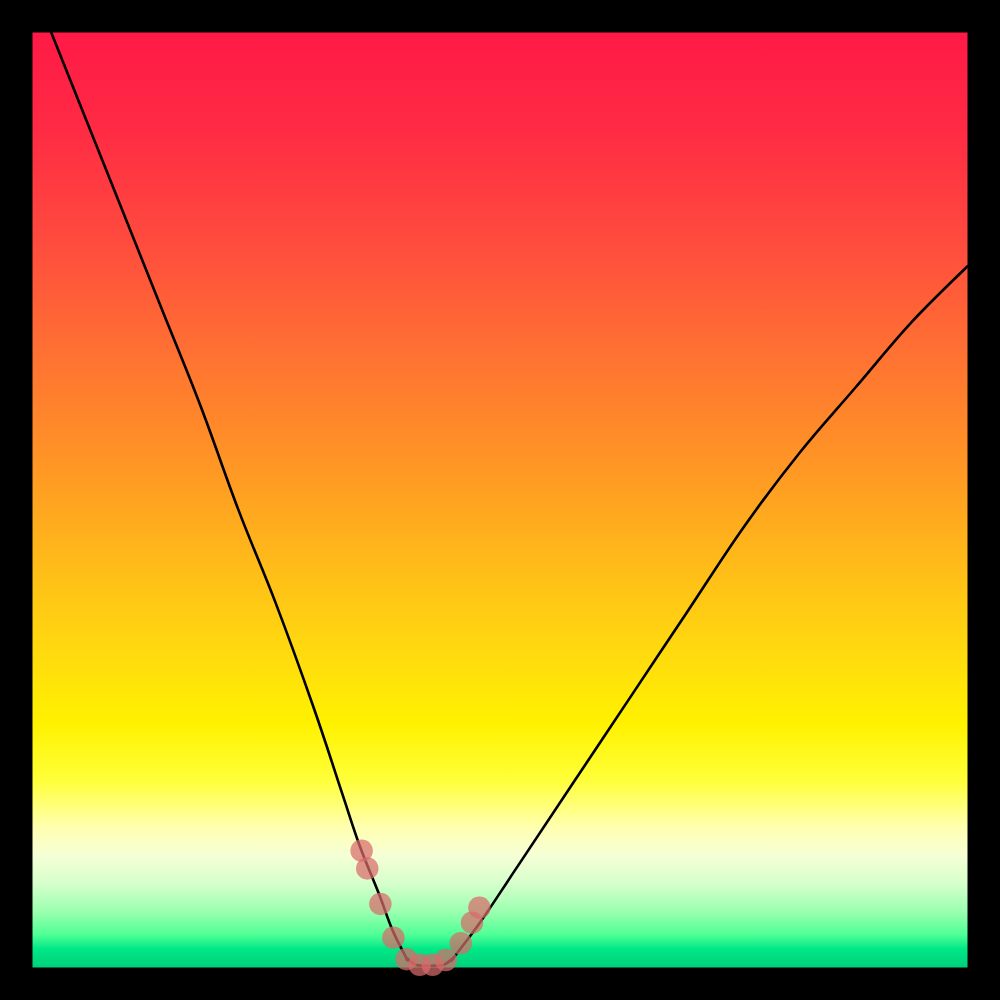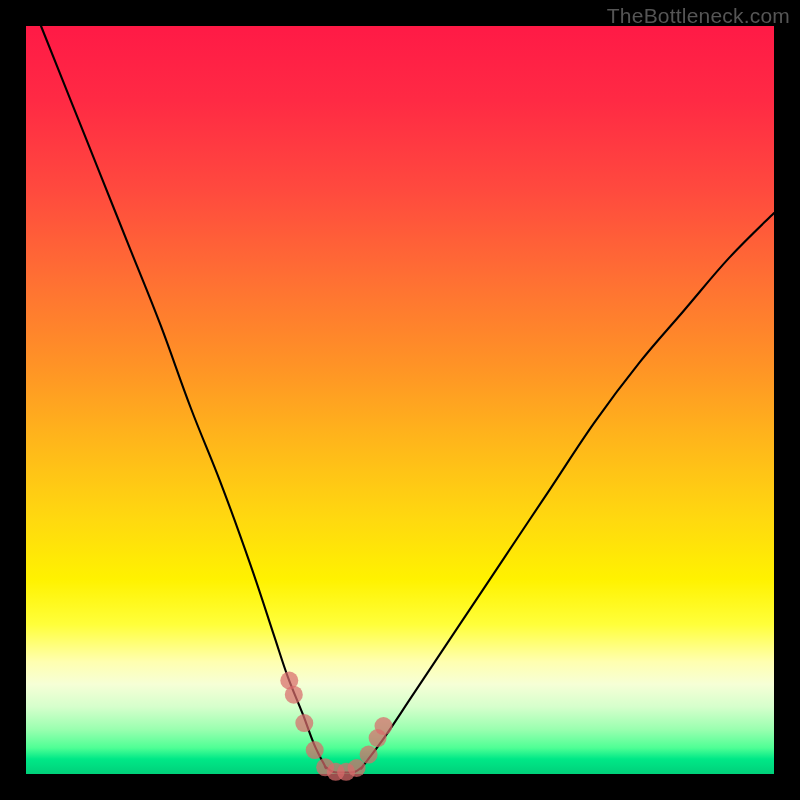--- a/index.html
+++ b/index.html
@@ -81,14 +81,13 @@
           <circle cx="299.2" cy="741.3" r="9" class="marker"></circle>
           <circle cx="309.7" cy="745.8" r="9" class="marker"></circle>
           <circle cx="320.1" cy="745.8" r="9" class="marker"></circle>
           <circle cx="330.6" cy="742.0" r="9" class="marker"></circle>
           <circle cx="342.6" cy="728.6" r="9" class="marker"></circle>
           <circle cx="351.6" cy="712.1" r="9" class="marker"></circle>
           <circle cx="357.5" cy="700.1" r="9" class="marker"></circle>
         </g>
     </svg>
   </div>
-  <div class="watermark">TheBottleneck.com</div>
 </div>
 
 </body></html>

